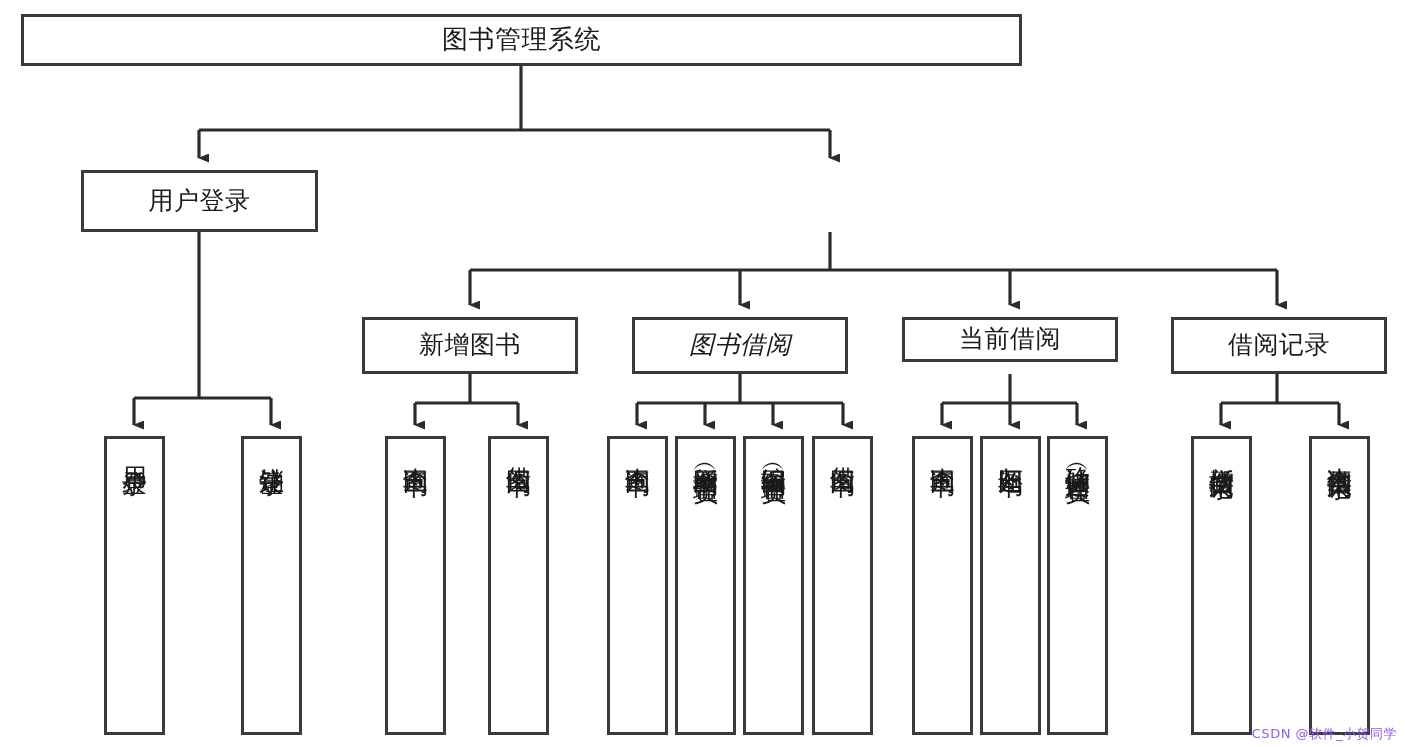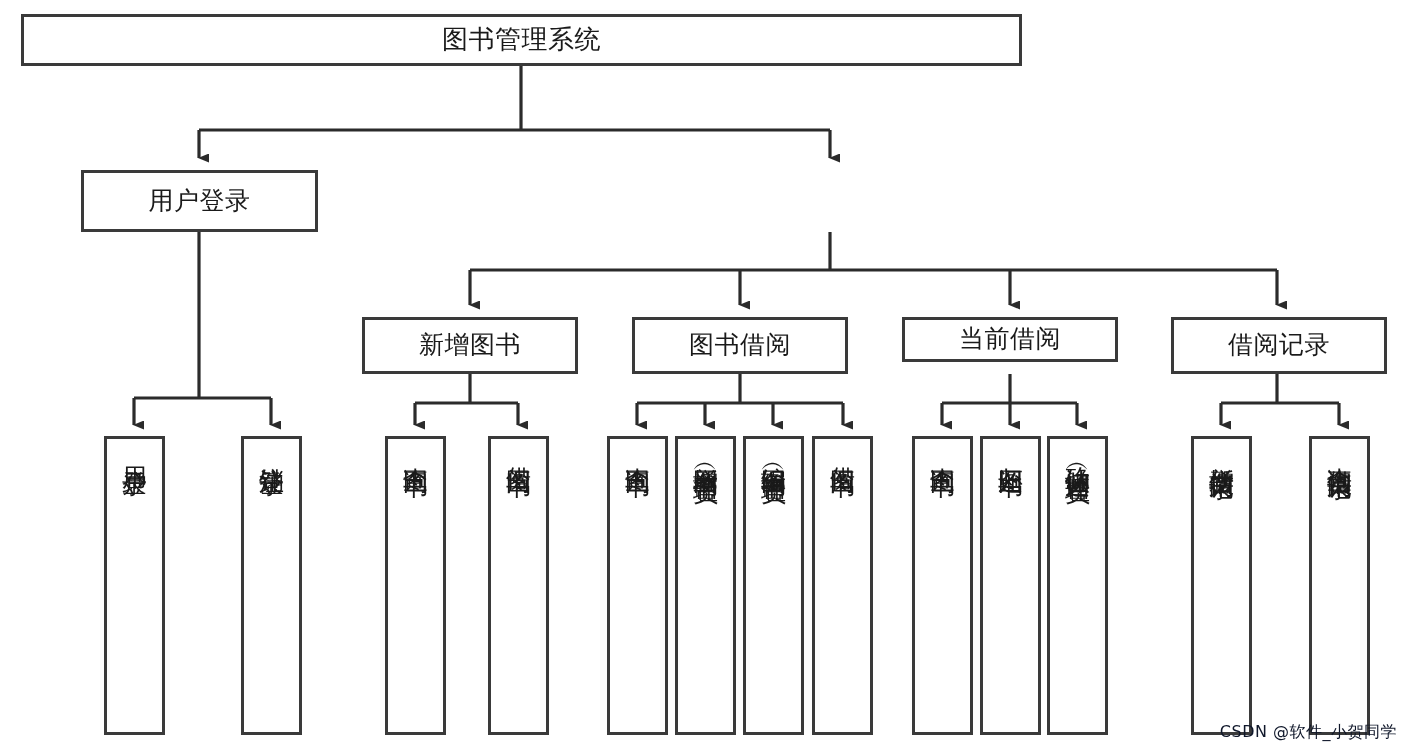--- a/index.html
+++ b/index.html
@@ -61,22 +61,22 @@
     font-size: 25px;
     line-height: 1.0;
     letter-spacing: 2px;
     white-space: nowrap;
   }
   
   #watermark {
     position: absolute;
     right: 8px;
     bottom: 4px;
-    font-size: 16px;
-    color: #0f172a;
+    font-size: 13px;
+    color: #8b5cf6;
     white-space: nowrap;
     letter-spacing: 0.5px;
   }
 </style>
 </head>
 <body>
 
 <div id="diagram-root">
 
   <svg id="connectors" viewBox="0 0 1405 747" width="1405" height="747" xmlns="http://www.w3.org/2000/svg">
@@ -137,21 +137,21 @@
 
   <div class="node horiz" style="left:81px; top:170px; width:237px; height:62px;">
     <span class="node-label">用户登录</span>
   </div>
 
 
   <div class="node horiz" style="left:362px; top:317px; width:216px; height:57px;">
     <span class="node-label">新增图书</span>
   </div>
 
-  <div class="node horiz" style="left:632px; top:317px; width:216px; height:57px;">
+  <div class="node horiz" style="left:632px; top:317px; width:216px; height:57px;font-style:italic;">
     <span class="node-label">图书借阅</span>
   </div>
 
   <div class="node horiz" style="left:902px; top:317px; width:216px; height:45px;">
     <span class="node-label">当前借阅</span>
   </div>
 
   <div class="node horiz" style="left:1171px; top:317px; width:216px; height:57px;">
     <span class="node-label">借阅记录</span>
   </div>

